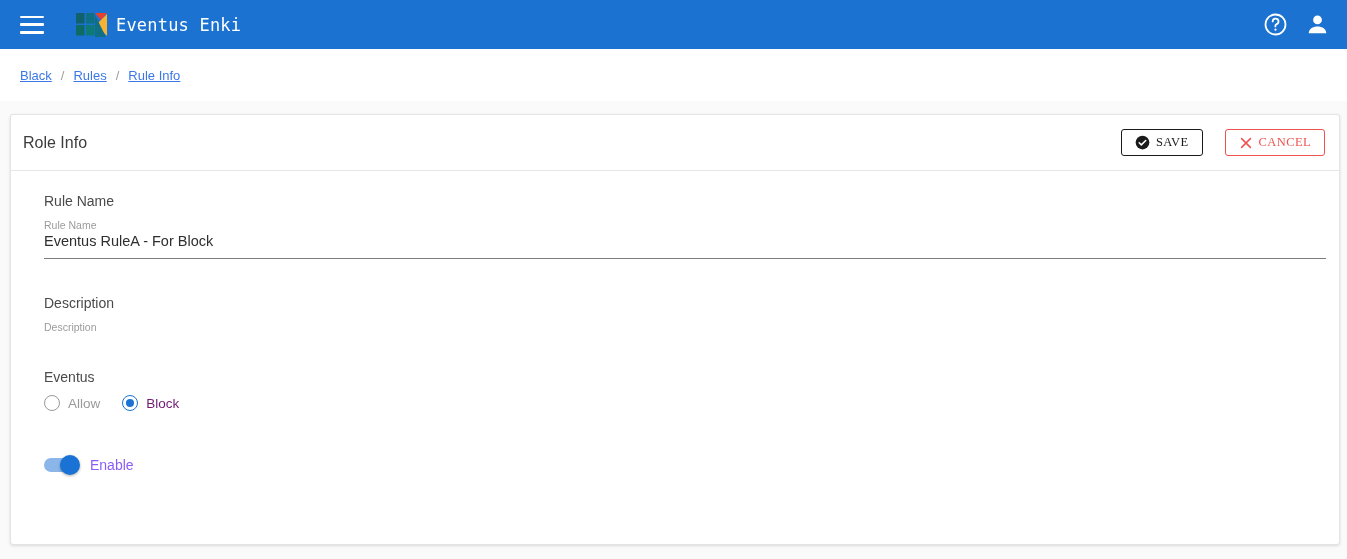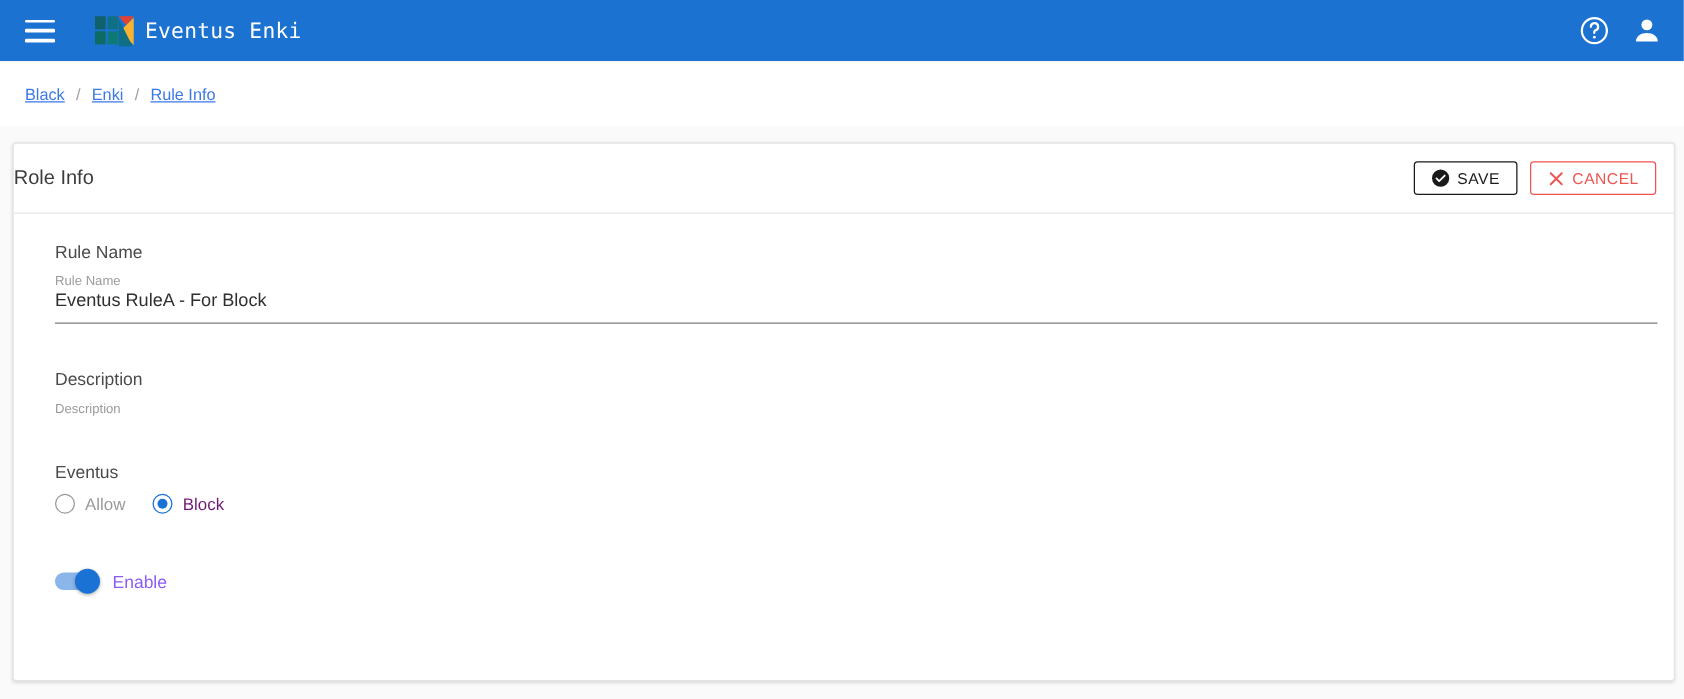--- a/index.html
+++ b/index.html
@@ -110,31 +110,32 @@
     border: 1px solid #e4e4e4;
     border-radius: 3px;
     box-shadow: 0 1px 3px rgba(0,0,0,0.13);
   }
   .card-header {
     height: 56px;
     border-bottom: 1px solid #e6e6e6;
     display: flex;
     align-items: center;
     justify-content: space-between;
-    padding: 0 14px 0 0;
+    padding: 0 14px 0 12px;
   }
   .card-title {
     font-size: 16px;
     color: #3c3c3c;
     font-weight: normal;
   }
   .card-actions {
     display: flex;
     align-items: center;
-    gap: 10px;
+    gap: 22px;
+    font-family: Liberation Serif, serif;
   }
   .btn {
     height: 27px;
     display: inline-flex;
     align-items: center;
     gap: 6px;
     padding: 0 13px;
     border-radius: 3px;
     font-size: 12.5px;
     letter-spacing: 0.4px;
@@ -284,21 +285,21 @@
         <circle cx="12" cy="7.6" r="4.2"></circle>
         <path d="M3.6 20.4c0-4.3 3.8-6.6 8.4-6.6s8.4 2.3 8.4 6.6z"></path>
       </svg>
     </div>
   </div>
 </div>
 
 <nav class="breadcrumb">
   <span class="crumb-link">Black</span>
   <span class="crumb-sep">/</span>
-  <span class="crumb-link">Enki</span>
+  <span class="crumb-link">Rules</span>
   <span class="crumb-sep">/</span>
   <span class="crumb-link">Rule Info</span>
 </nav>
 
 <section class="card">
 
   <header class="card-header">
     <h1 class="card-title">Role Info</h1>
 
     <div class="card-actions">

